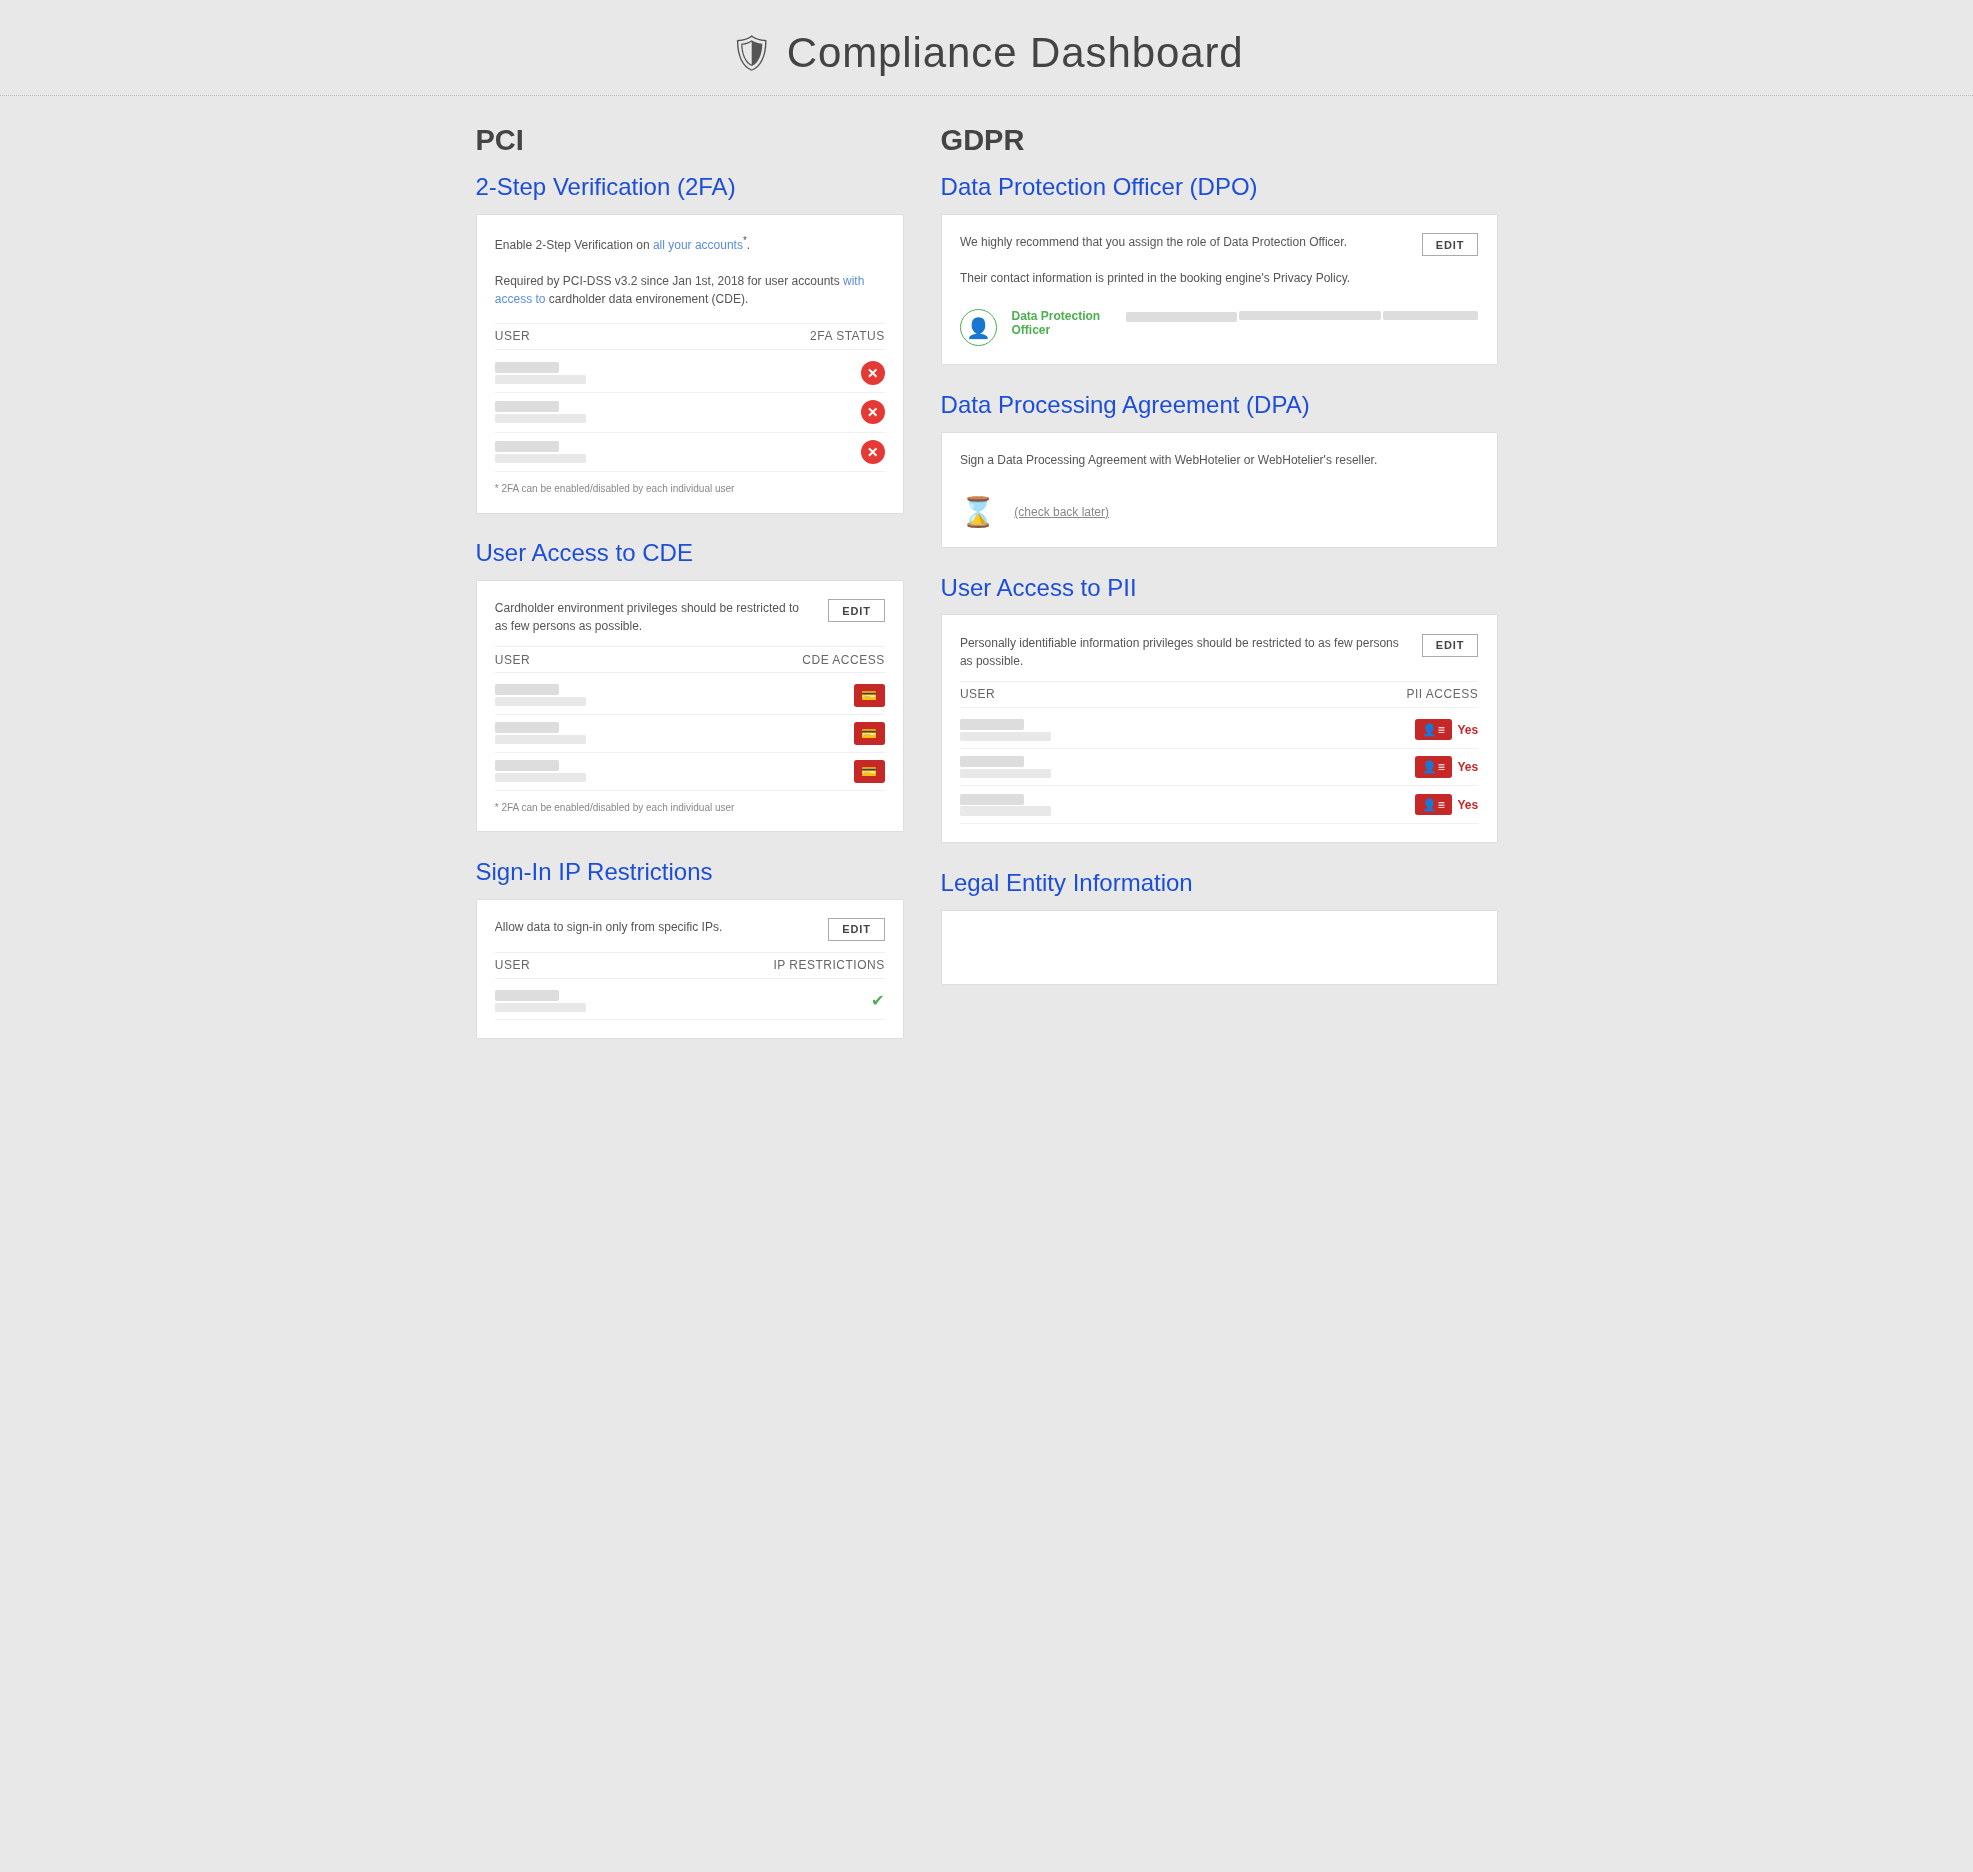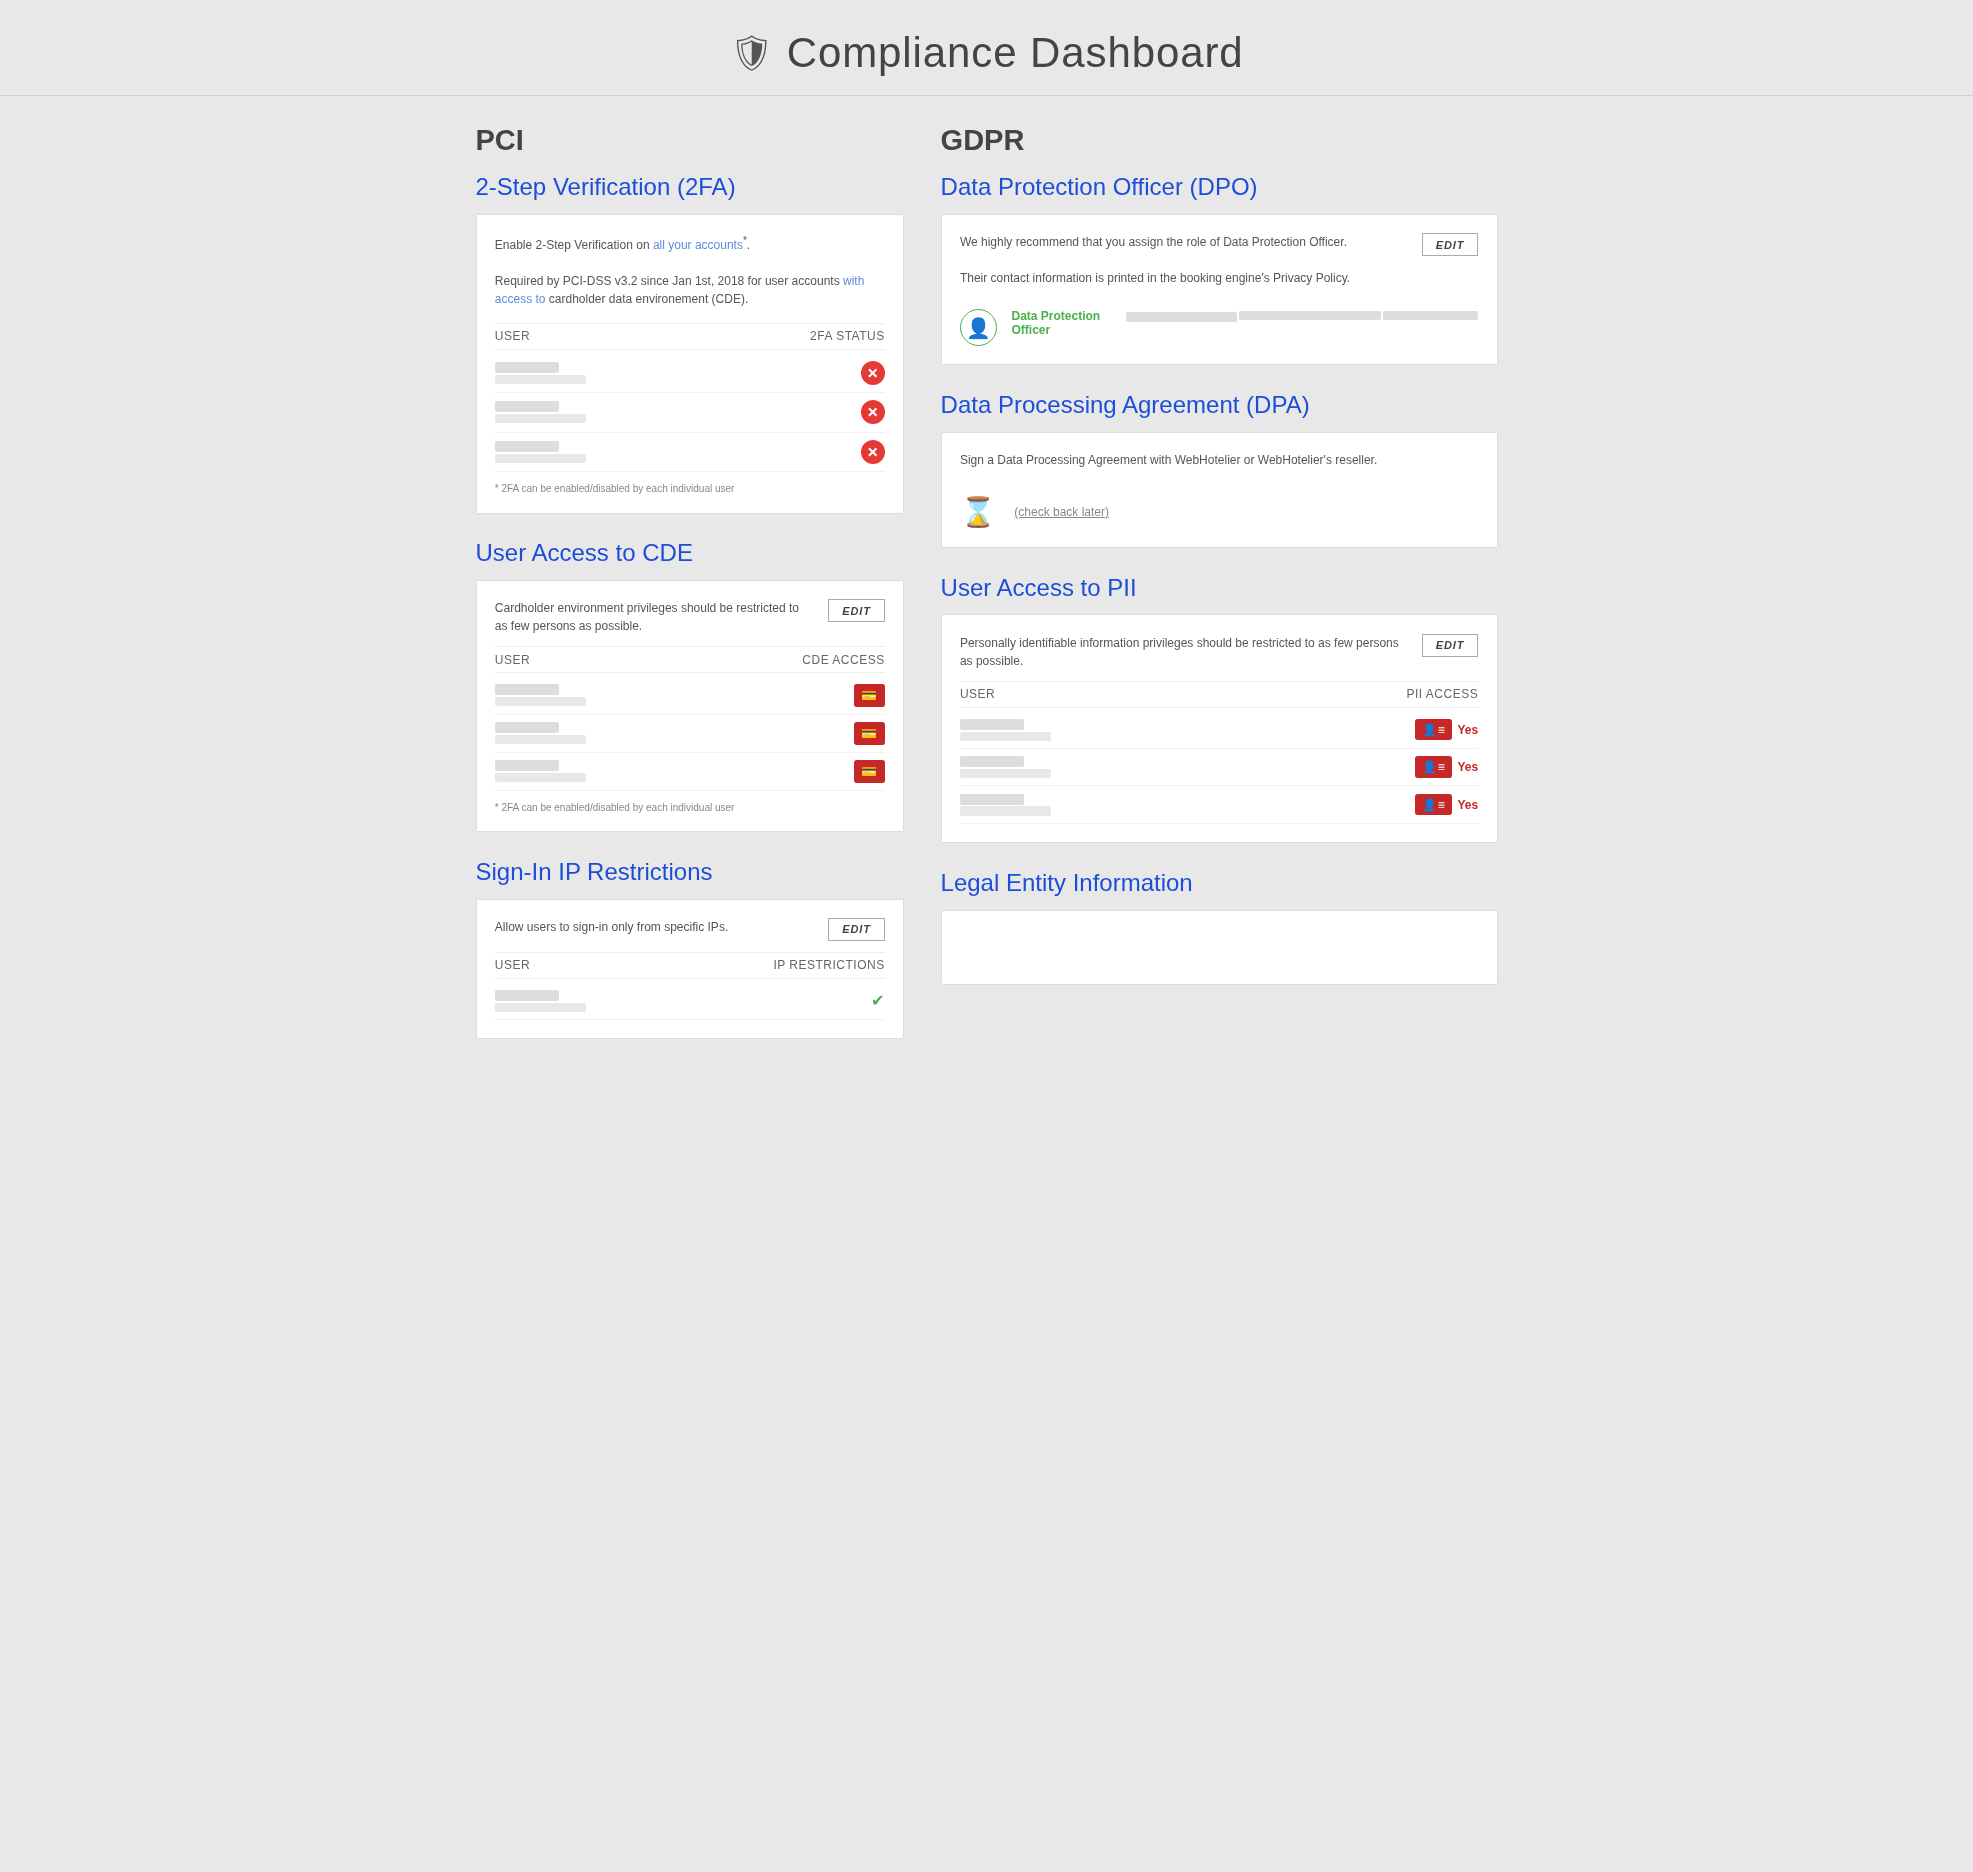--- a/index.html
+++ b/index.html
@@ -99,21 +99,20 @@
       border: 0.9px solid #aaa;
       background: #fff;
       padding: 4.6px 12.8px;
       font-size: 11px;
       font-weight: 600;
       color: #444;
       cursor: pointer;
       white-space: nowrap;
       margin-left: 14.6px;
       letter-spacing: 0.9px;
-      font-style: italic;
     }
 
     .table-header-row {
       display: flex;
       justify-content: space-between;
       padding: 5.5px 0;
       border-top: 0.9px solid #eee;
       border-bottom: 0.9px solid #eee;
       margin-bottom: 3.7px;
     }
@@ -356,21 +355,21 @@
           <div class="user-sub"></div>
         </div>
         <div class="cde-icon">💳</div>
       </div>
       <p class="card-footnote">* 2FA can be enabled/disabled by each individual user</p>
     </div>
 
     <div class="section-heading">Sign-In IP Restrictions</div>
     <div class="card">
       <div class="card-top-row">
-        <p class="card-desc-only">Allow users to sign-in only from specific IPs.</p>
+        <p class="card-desc-only">Allow data to sign-in only from specific IPs.</p>
         <button class="edit-btn">EDIT</button>
       </div>
       <div class="table-header-row">
         <span class="th">USER</span>
         <span class="th">IP RESTRICTIONS</span>
       </div>
       <div class="table-row">
         <div class="user-cell">
           <div class="user-name"></div>
           <div class="user-sub"></div>

